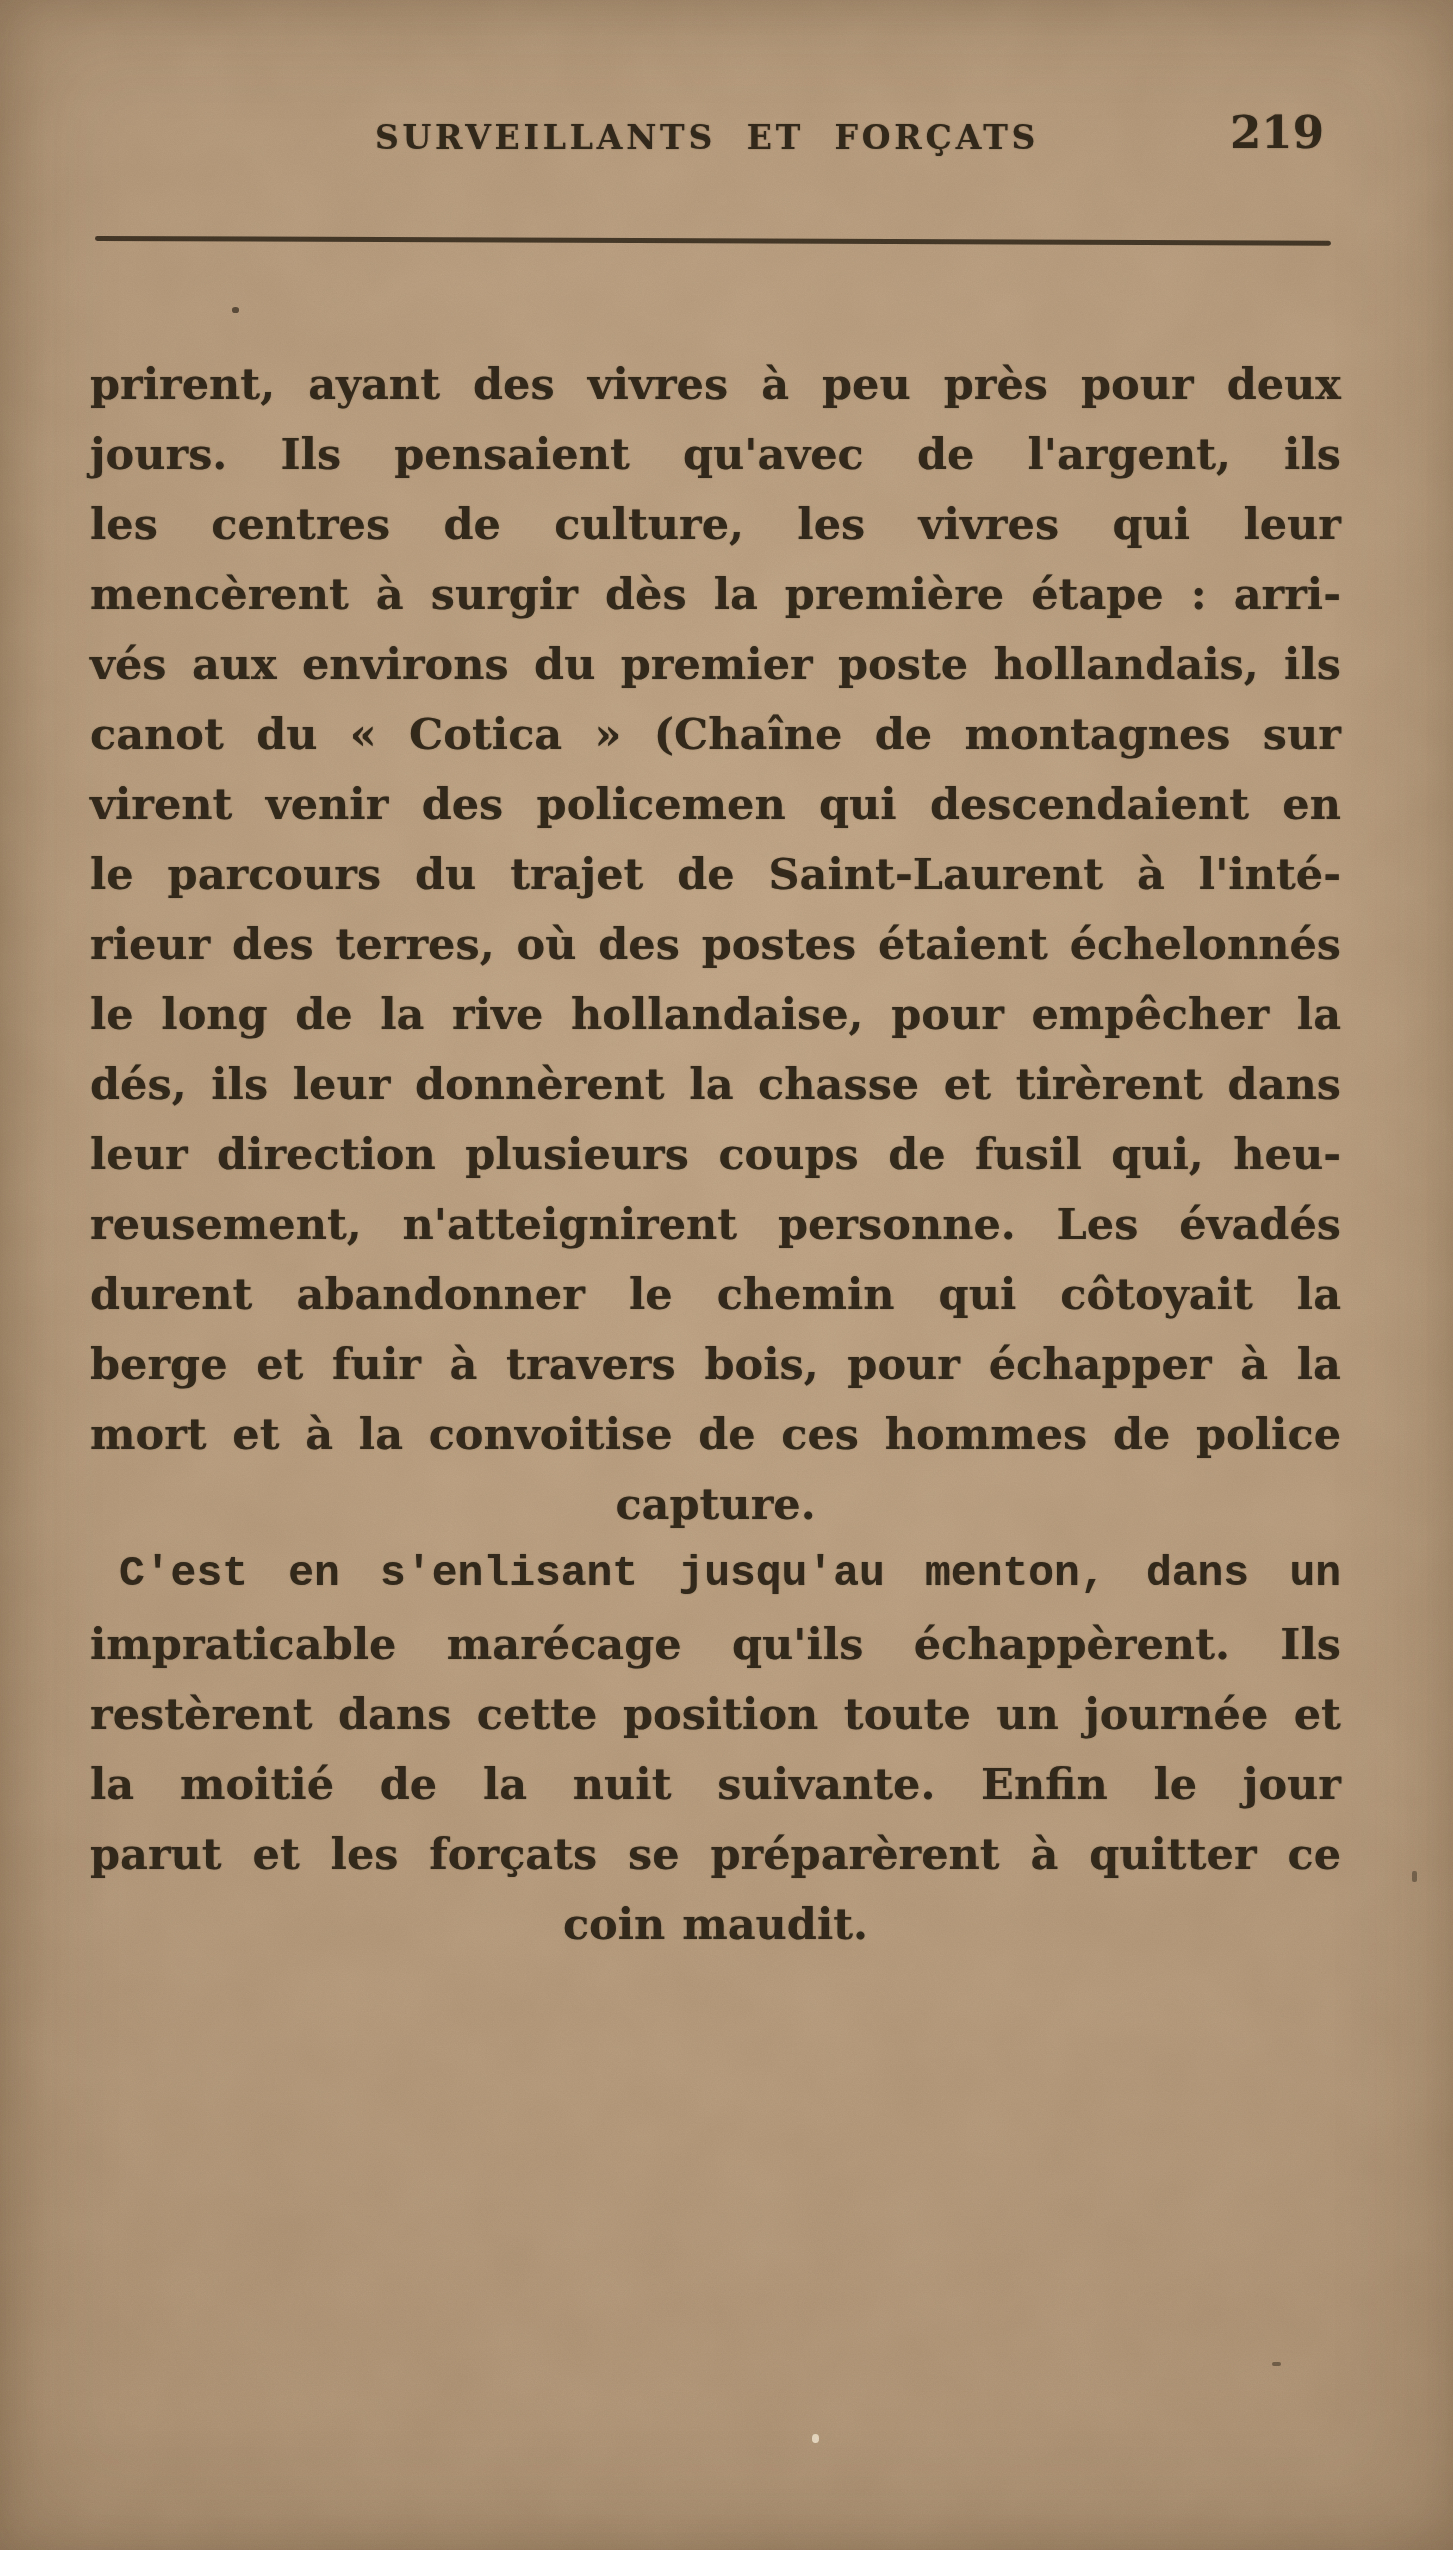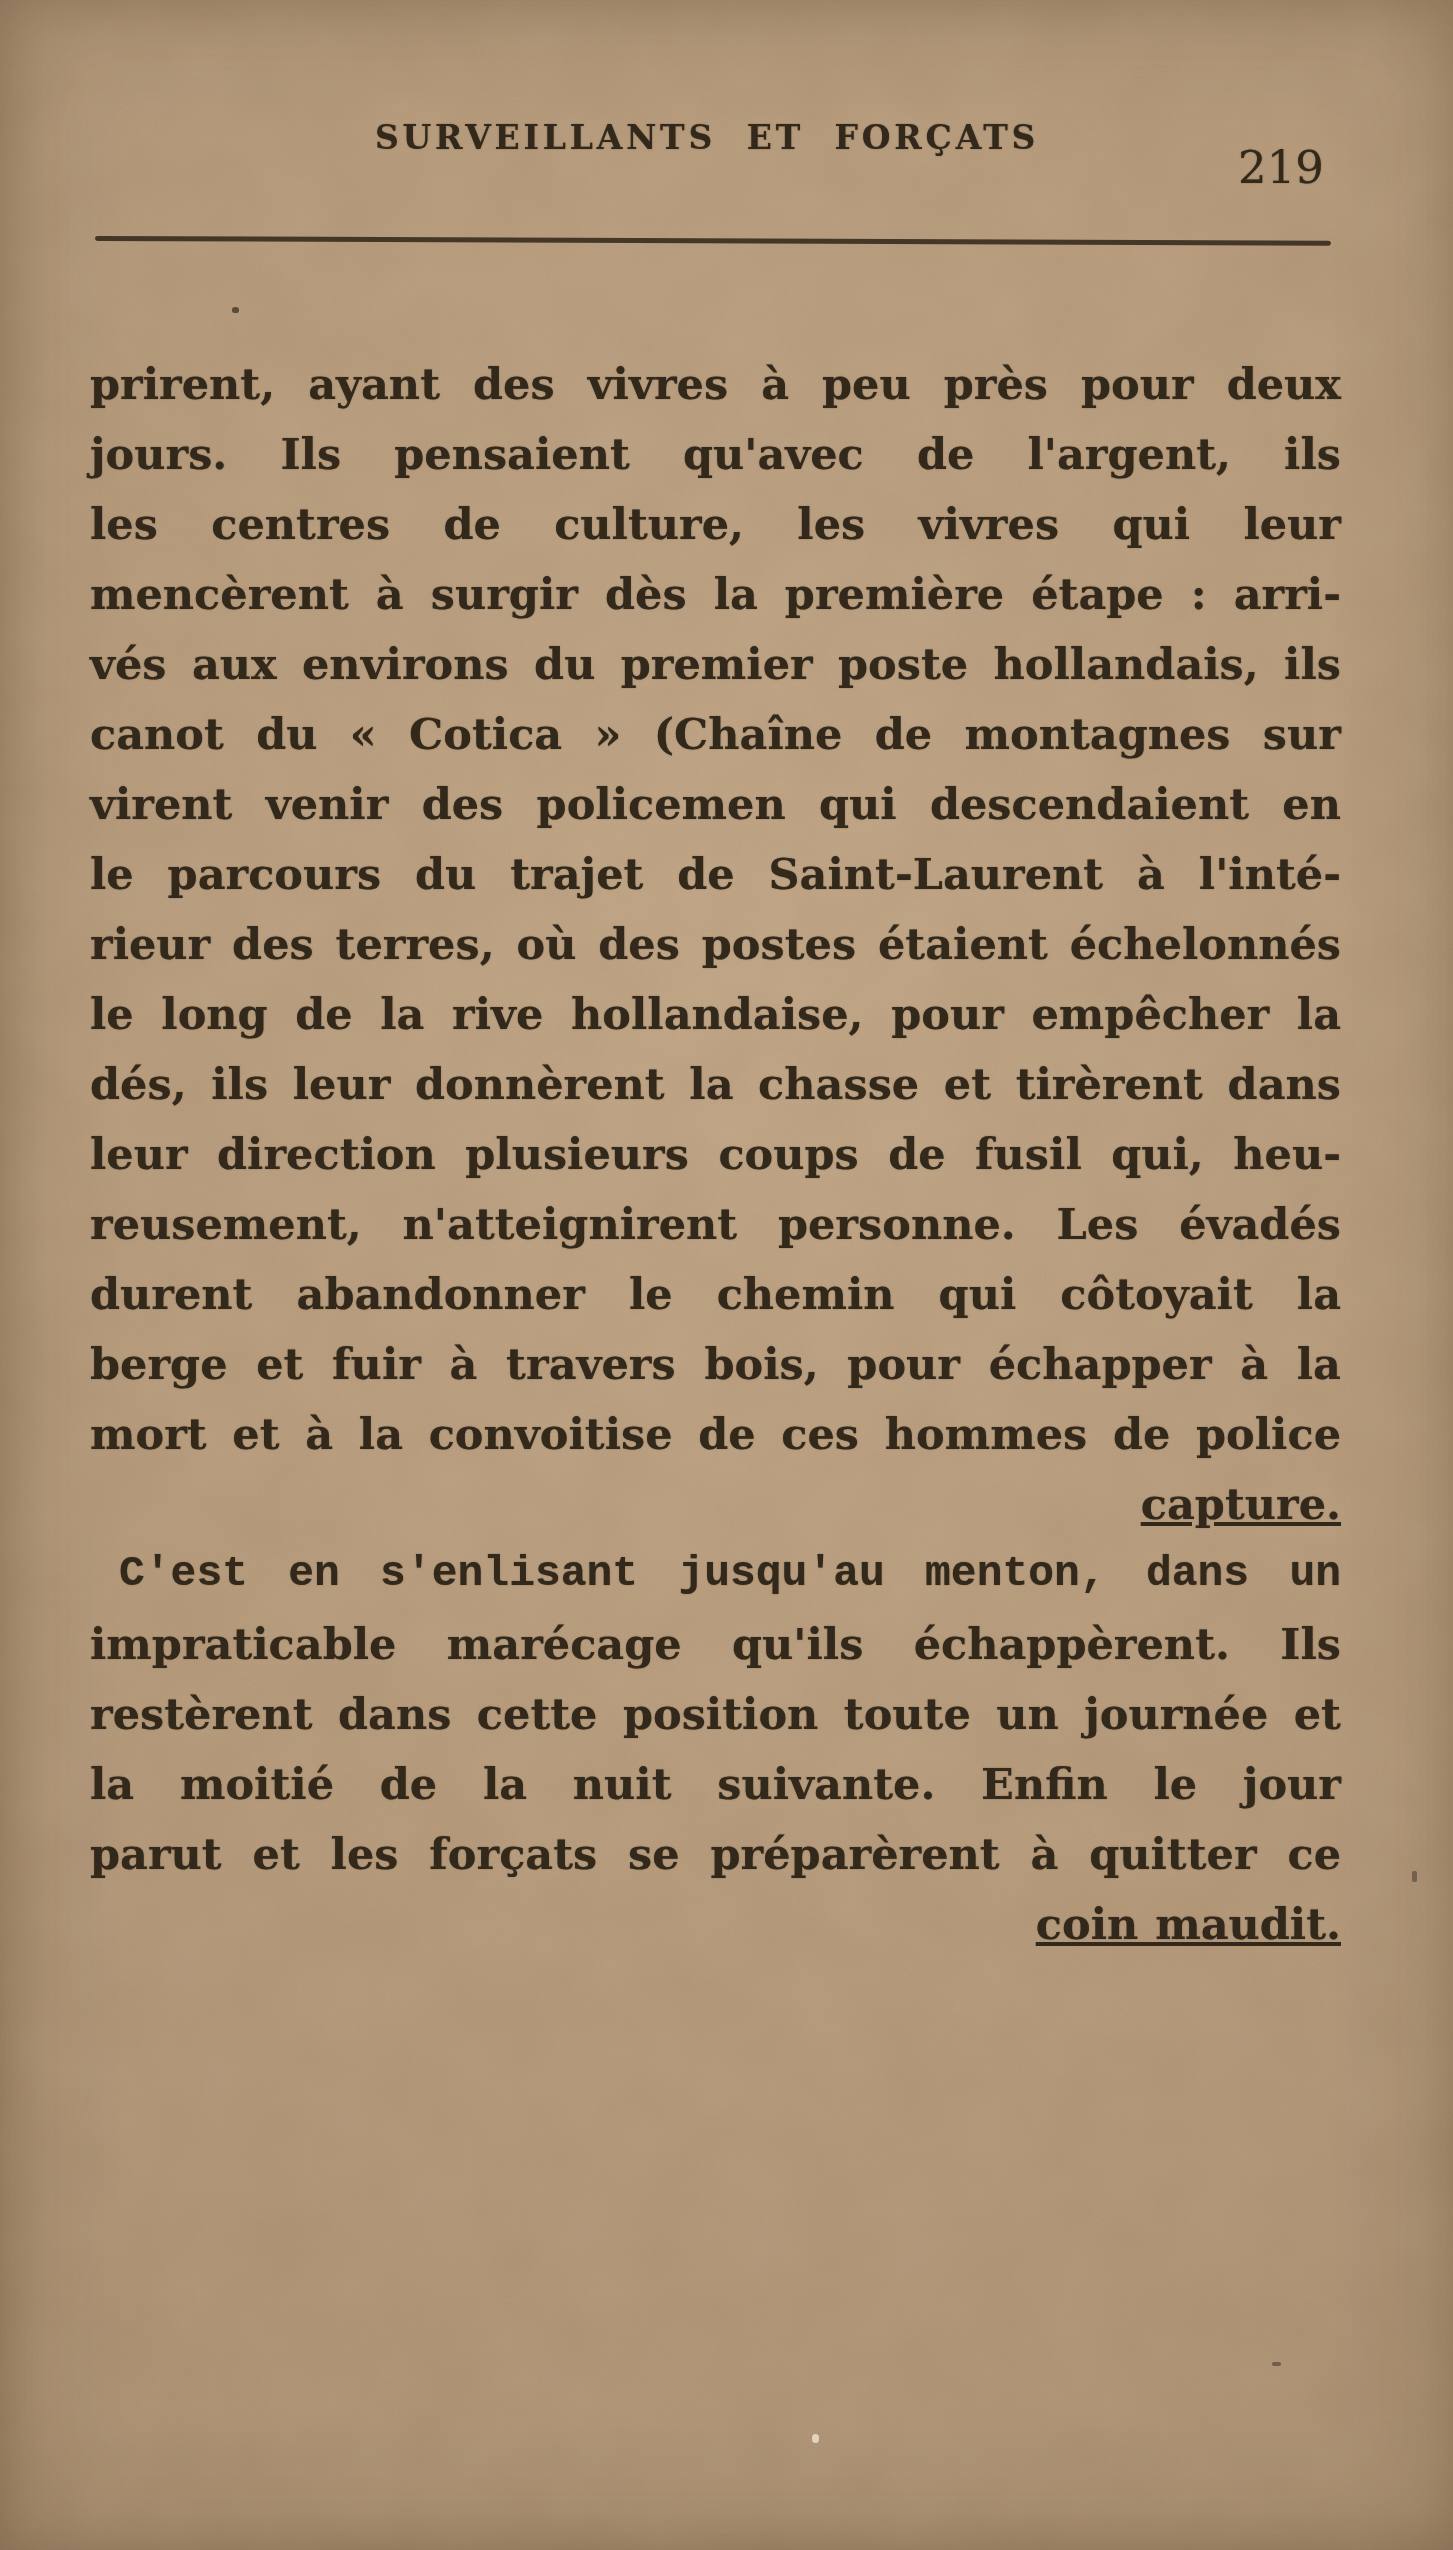--- a/index.html
+++ b/index.html
@@ -36,23 +36,22 @@
     font-weight:700;
     letter-spacing:3.8px;
     word-spacing:15.3px;
     white-space:nowrap;
     text-shadow:0 0 1.3px rgba(45,34,20,.6);
   }
   .page-number{
     position:absolute;
     right:130px;top:-5.7px;
     font-size:45px;
-    font-weight:400;
+    font-weight:700;
     text-shadow:0 0 1.3px rgba(45,34,20,.6);
-    margin-top:35px;
   }
   .header-rule{
     position:absolute;
     top:236px;left:95px;
     width:1236px;height:4.8px;
     background:var(--ink);
     opacity:.88;
     border-radius:2.9px;
     transform:rotate(0.22deg);
     transform-origin:left center;
@@ -67,23 +66,22 @@
     font-weight:700;
     line-height:70px;
     height:70px;
     white-space:nowrap;
     text-align:justify;
     text-align-last:justify;
     text-shadow:0 0 1.2px rgba(45,34,20,.55);
     word-spacing:1.9px;
   }
   .line.no-just{
-    text-align:right;
+    text-align:center;
     text-align-last:auto;
-    text-decoration:underline;
   }
   .line.indent{
     padding-left:29px;
     font-family:Liberation Mono, monospace;
   }
   .speck{
     position:absolute;
     border-radius:50%;
     background:var(--ink);
     opacity:.7;

